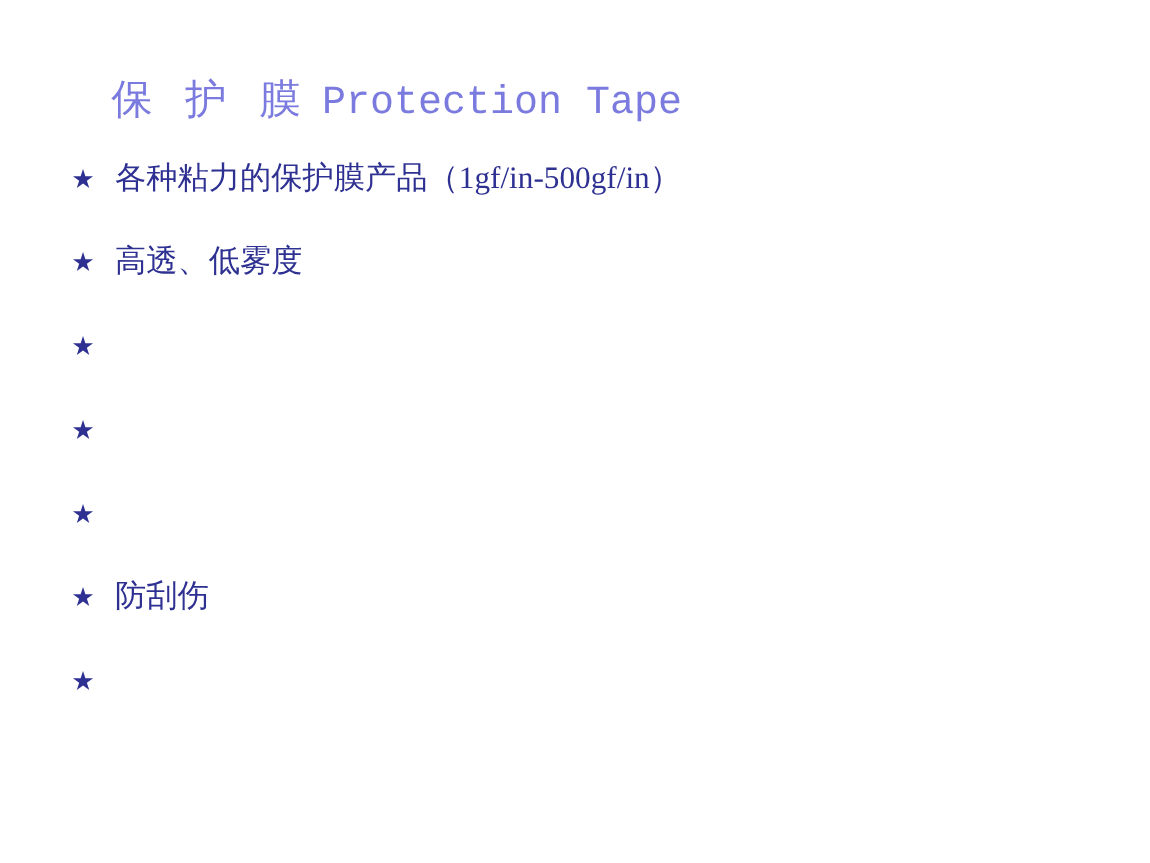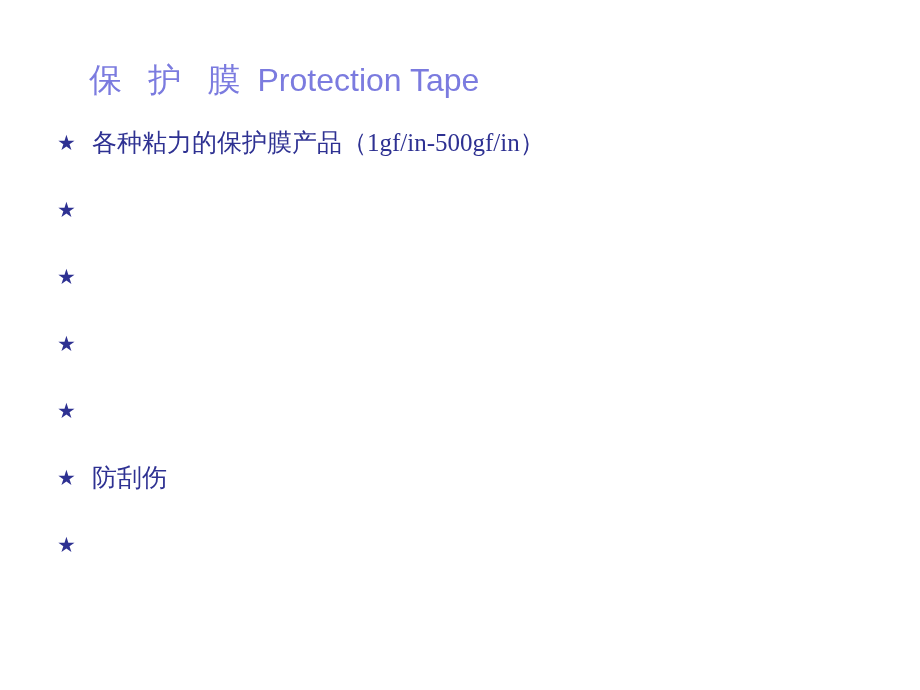--- a/index.html
+++ b/index.html
@@ -30,21 +30,21 @@
     margin-left: 32px;
   }
   .title-cn {
     font-family: "Liberation Serif", "DejaVu Serif", serif;
     font-size: 33px;
     line-height: 40px;
     letter-spacing: 9px;
     color: #7B7BDF;
   }
   .title-en {
-    font-family: Liberation Sans, sans-serif;
+    font-family: Liberation Mono, monospace;
     font-size: 32px;
     line-height: 40px;
     color: #7B7BDF;
     margin-left: 8px;
     letter-spacing: 0px;
   }
   .bullet-list {
     position: absolute;
     left: 57px;
     top: 126px;
@@ -87,20 +87,21 @@
 
   <div class="bullet-list">
 
     <div class="bullet-row">
       <span class="bullet-star">★</span>
       <span class="bullet-text">各种粘力的保护膜产品（1gf/in-500gf/in）</span>
     </div>
 
     <div class="bullet-row">
       <span class="bullet-star">★</span>
+      <span class="bullet-text">高透、低雾度</span>
     </div>
 
     <div class="bullet-row">
       <span class="bullet-star">★</span>
     </div>
 
     <div class="bullet-row">
       <span class="bullet-star">★</span>
     </div>
 

